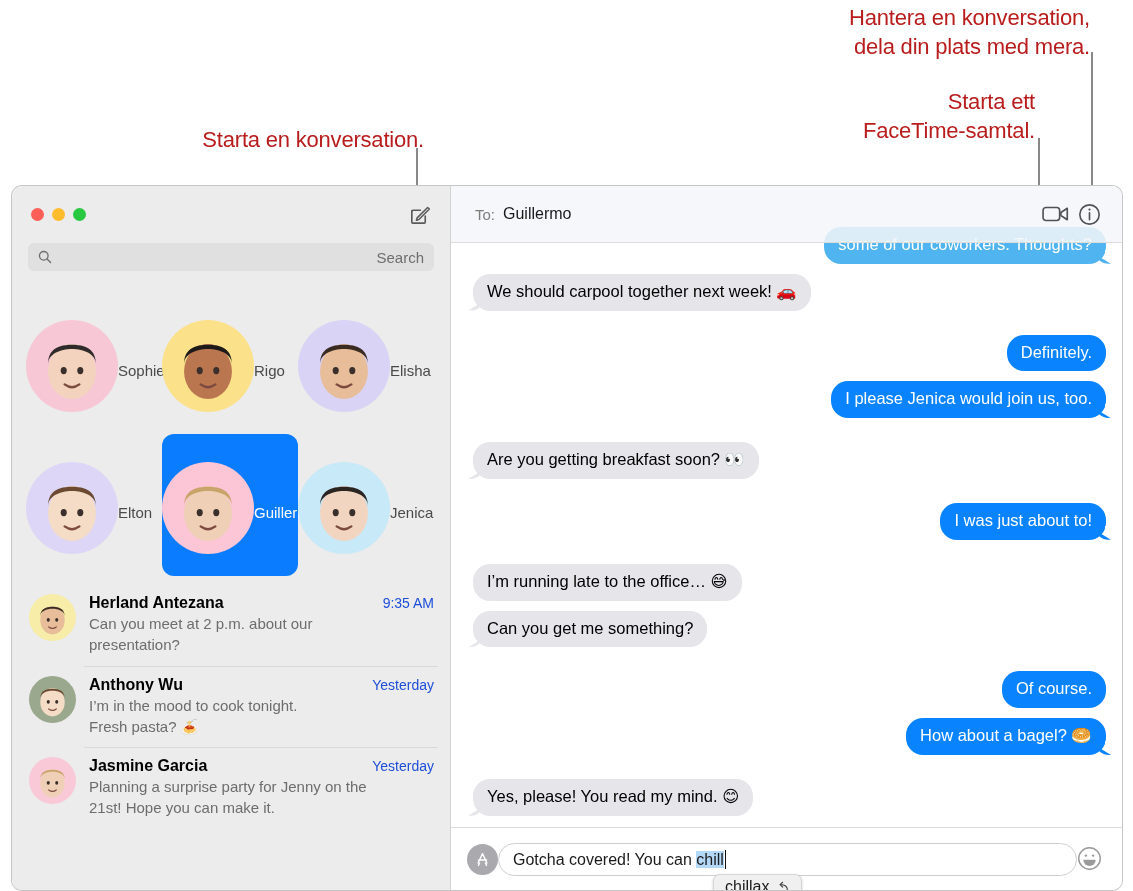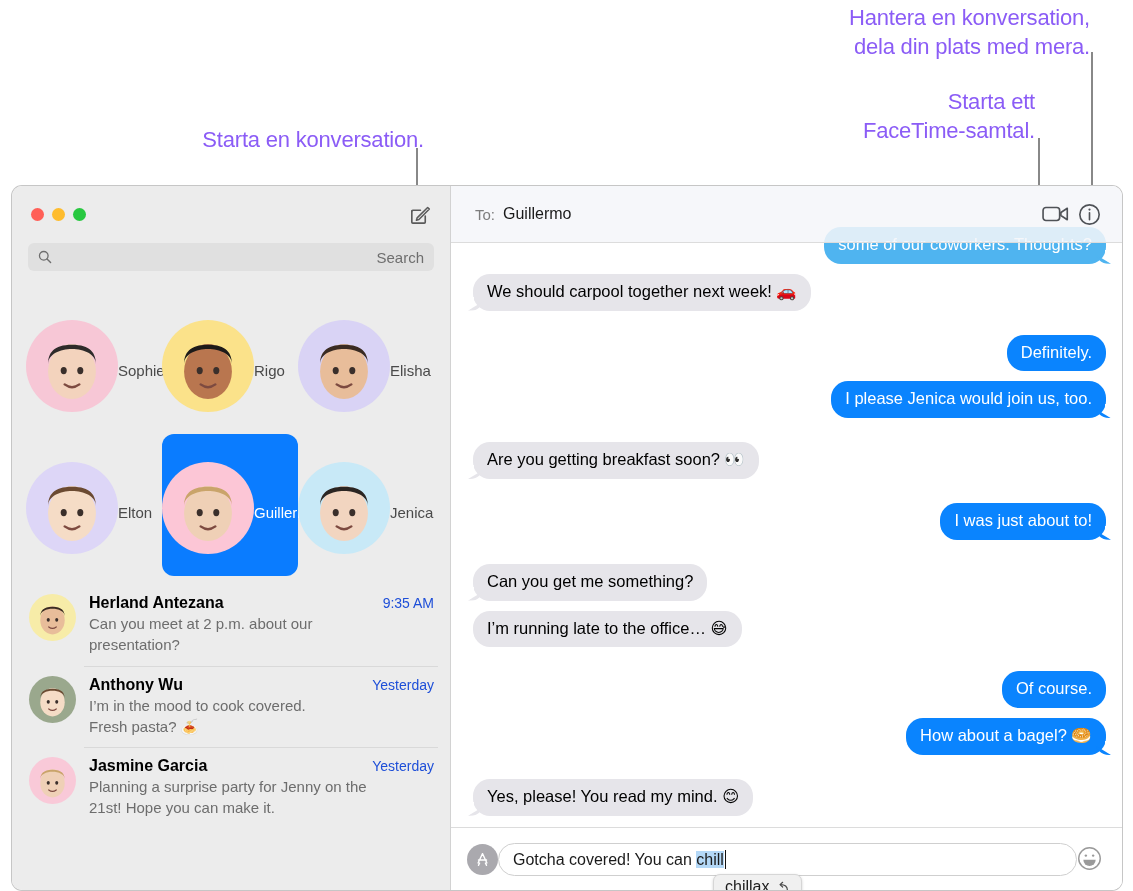--- a/index.html
+++ b/index.html
@@ -3,21 +3,21 @@
 <meta charset="utf-8">
 <style>
   html,body{margin:0;padding:0;}
   body{
     width:1133px;height:891px;background:#ffffff;
     font-family:"Liberation Sans","DejaVu Sans",sans-serif;
     overflow:hidden;position:relative;
     -webkit-font-smoothing:antialiased;
   }
   
-  .callout{position:absolute;color:#8b5cf6;font-size:22px;line-height:1.33;text-align:center;white-space:pre-line;letter-spacing:-0.2px;}
+  .callout{position:absolute;color:#b91c1c;font-size:22px;line-height:1.33;text-align:center;white-space:pre-line;letter-spacing:-0.2px;}
   #callout-left{left:114px;top:125px;width:310px;text-align:right;}
   #callout-manage{left:745px;top:3px;width:345px;text-align:right;}
   #callout-facetime{left:780px;top:87px;width:255px;text-align:right;}
   .leader{position:absolute;background:#888;width:1.6px;}
   #leader-left{left:416px;top:148px;height:52px;}
   #leader-facetime{left:1038px;top:138px;height:64px;}
   #leader-manage{left:1091px;top:52px;height:148px;}
 
   
   #window{
@@ -235,21 +235,21 @@
               <path d="M24 48 C24 26 76 26 76 48 C76 36 70 27 50 27 C30 27 24 36 24 48 Z" fill="#6b4a31"></path>
               <ellipse cx="41" cy="55" rx="3.3" ry="4" fill="#3a2f2b"></ellipse>
               <ellipse cx="59" cy="55" rx="3.3" ry="4" fill="#3a2f2b"></ellipse>
               <path d="M42 70 Q50 76 58 70" stroke="#7d4a40" stroke-width="2.6" fill="none" stroke-linecap="round"></path>
             </svg></div>
           <div class="cv-body">
             <div class="cv-top">
               <span class="cv-name">Anthony Wu</span>
               <span class="cv-time">Yesterday</span>
             </div>
-            <div class="cv-prev">I’m in the mood to cook covered.
+            <div class="cv-prev">I’m in the mood to cook tonight.
 Fresh pasta? 🍝</div>
           </div>
         </div>
         <div class="convo">
           <div class="cv-avatar" style="background:#f9c9d8"><svg viewBox="0 0 100 100" width="100%" height="100%">
               <ellipse cx="50" cy="56" rx="26" ry="30" fill="#efd0b6"></ellipse>
               <path d="M24 48 C24 26 76 26 76 48 C76 36 70 27 50 27 C30 27 24 36 24 48 Z" fill="#c9a46a"></path>
               <ellipse cx="41" cy="55" rx="3.3" ry="4" fill="#3a2f2b"></ellipse>
               <ellipse cx="59" cy="55" rx="3.3" ry="4" fill="#3a2f2b"></ellipse>
               <path d="M42 70 Q50 76 58 70" stroke="#7d4a40" stroke-width="2.6" fill="none" stroke-linecap="round"></path>
@@ -304,24 +304,24 @@
         <div class="gap"></div>
         <div class="row in">
           <div class="bubble in tail-in"><span>Are you getting breakfast soon? 👀</span></div>
         </div>
         <div class="gap"></div>
         <div class="row out">
           <div class="bubble out tail-out"><span>I was just about to!</span></div>
         </div>
         <div class="gap"></div>
         <div class="row in">
+          <div class="bubble in"><span>I’m running late to the office… 😅</span></div>
+        </div>
+        <div class="row in">
           <div class="bubble in tail-in"><span>Can you get me something?</span></div>
-        </div>
-        <div class="row in">
-          <div class="bubble in"><span>I’m running late to the office… 😅</span></div>
         </div>
         <div class="gap"></div>
         <div class="row out">
           <div class="bubble out"><span>Of course.</span></div>
         </div>
         <div class="row out">
           <div class="bubble out tail-out"><span>How about a bagel? 🥯</span></div>
         </div>
         <div class="gap"></div>
         <div class="row in">

